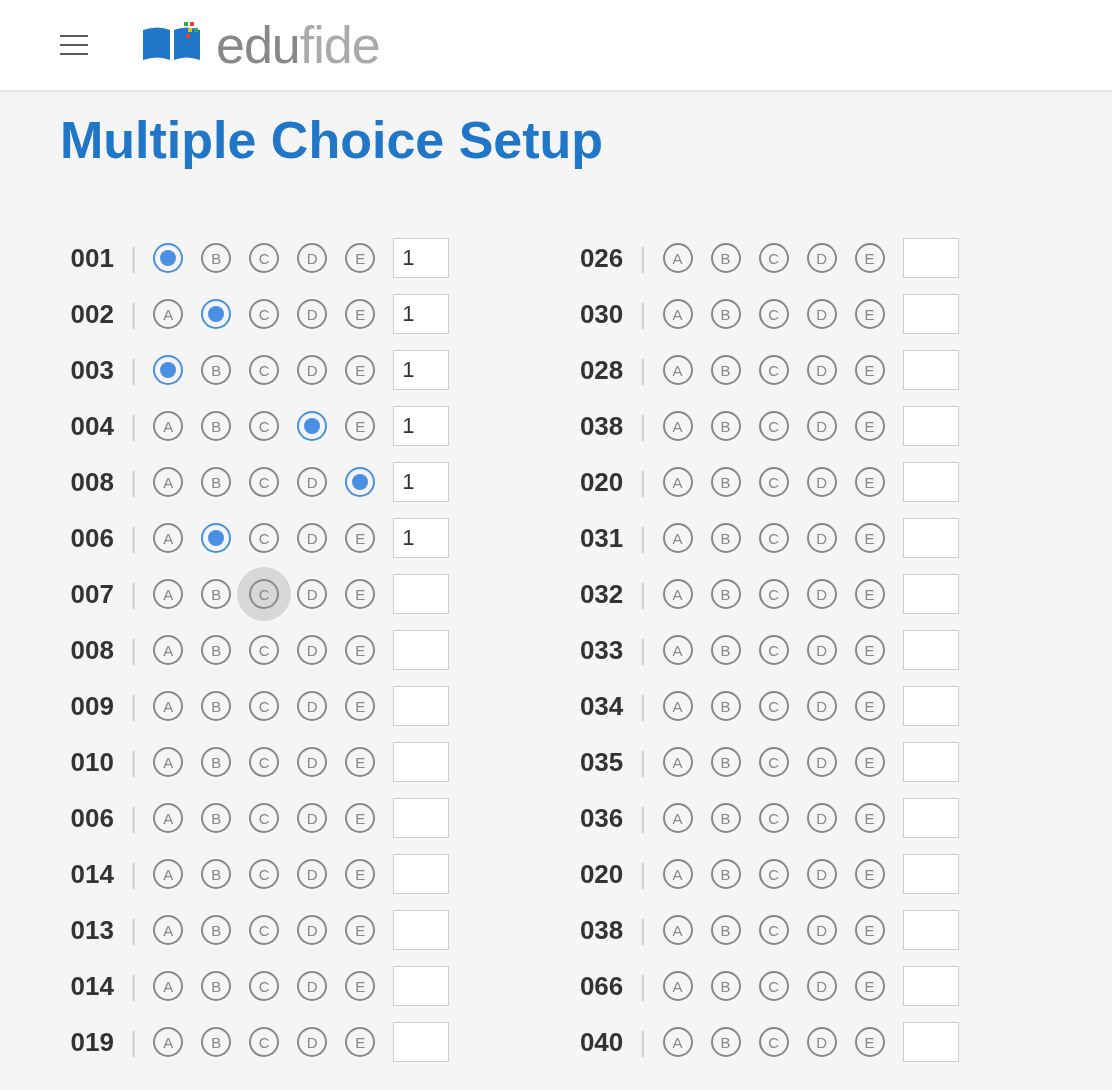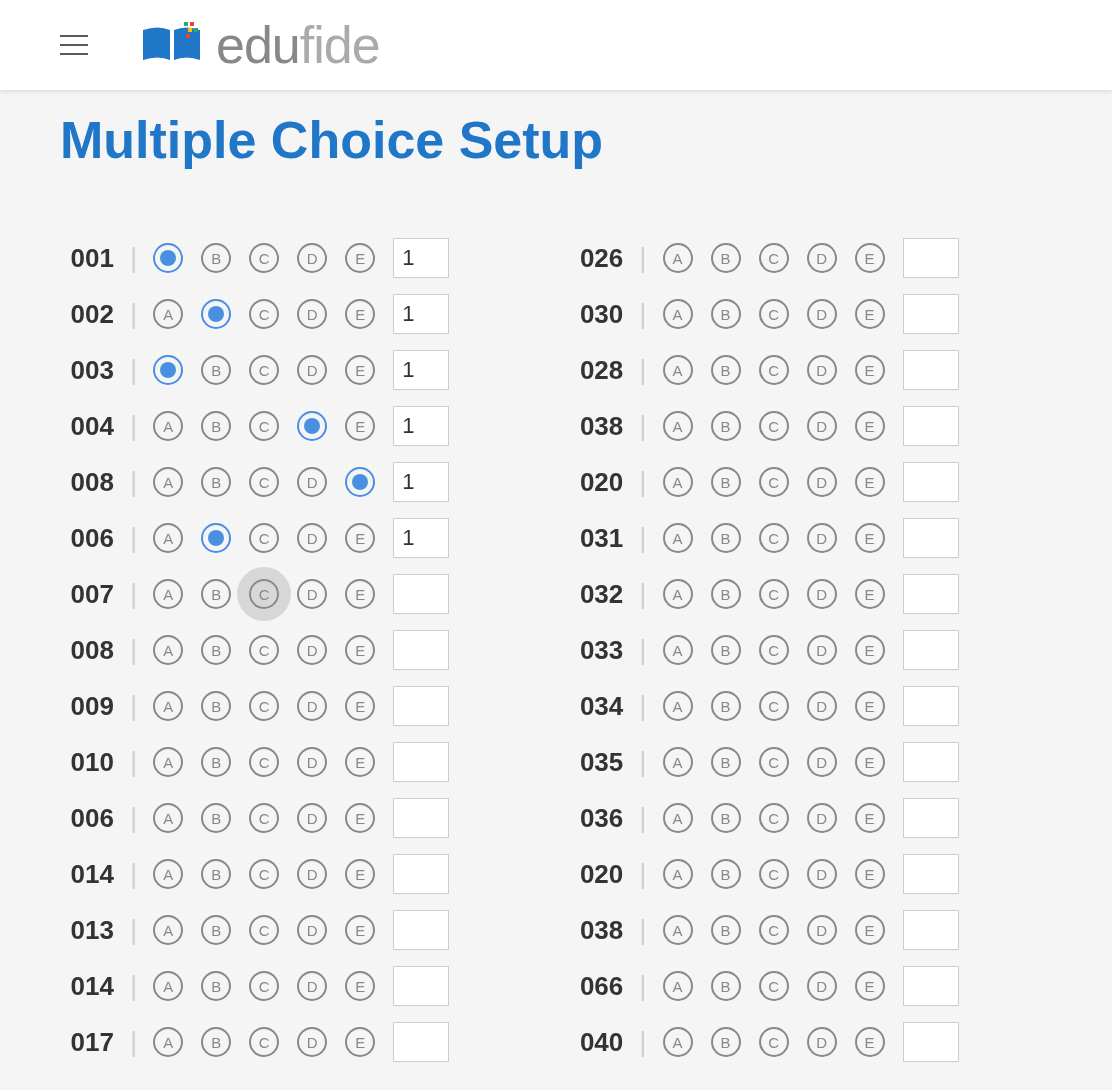--- a/index.html
+++ b/index.html
@@ -483,21 +483,21 @@
           <div class="bubble">
             <span class="letter">D</span>
           </div>
           <div class="bubble">
             <span class="letter">E</span>
           </div>
         </div>
         <input type="text" class="points-input" style="">
       </div>
       <div class="question-row">
-        <div class="q-number">017</div>
+        <div class="q-number">019</div>
         <div class="divider">|</div>
         <div class="bubbles">
           <div class="bubble">
             <span class="letter">A</span>
           </div>
           <div class="bubble">
             <span class="letter">B</span>
           </div>
           <div class="bubble">
             <span class="letter">C</span>

